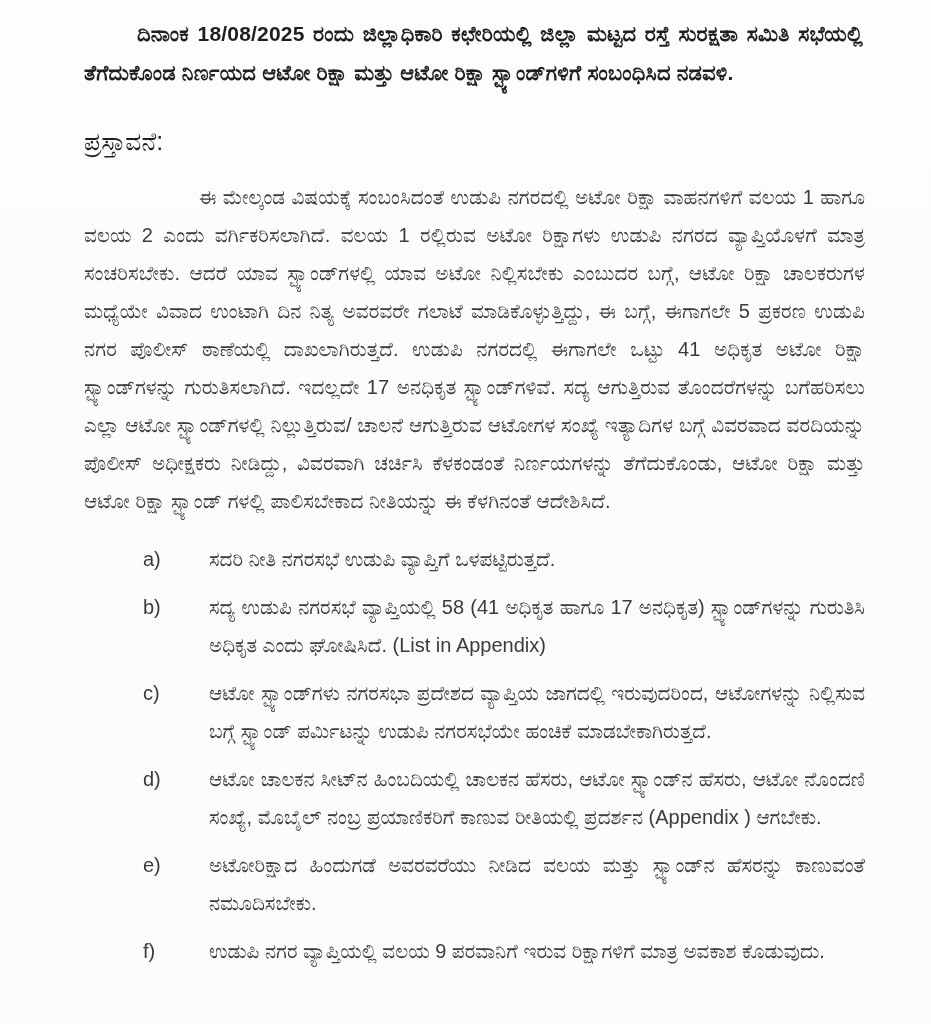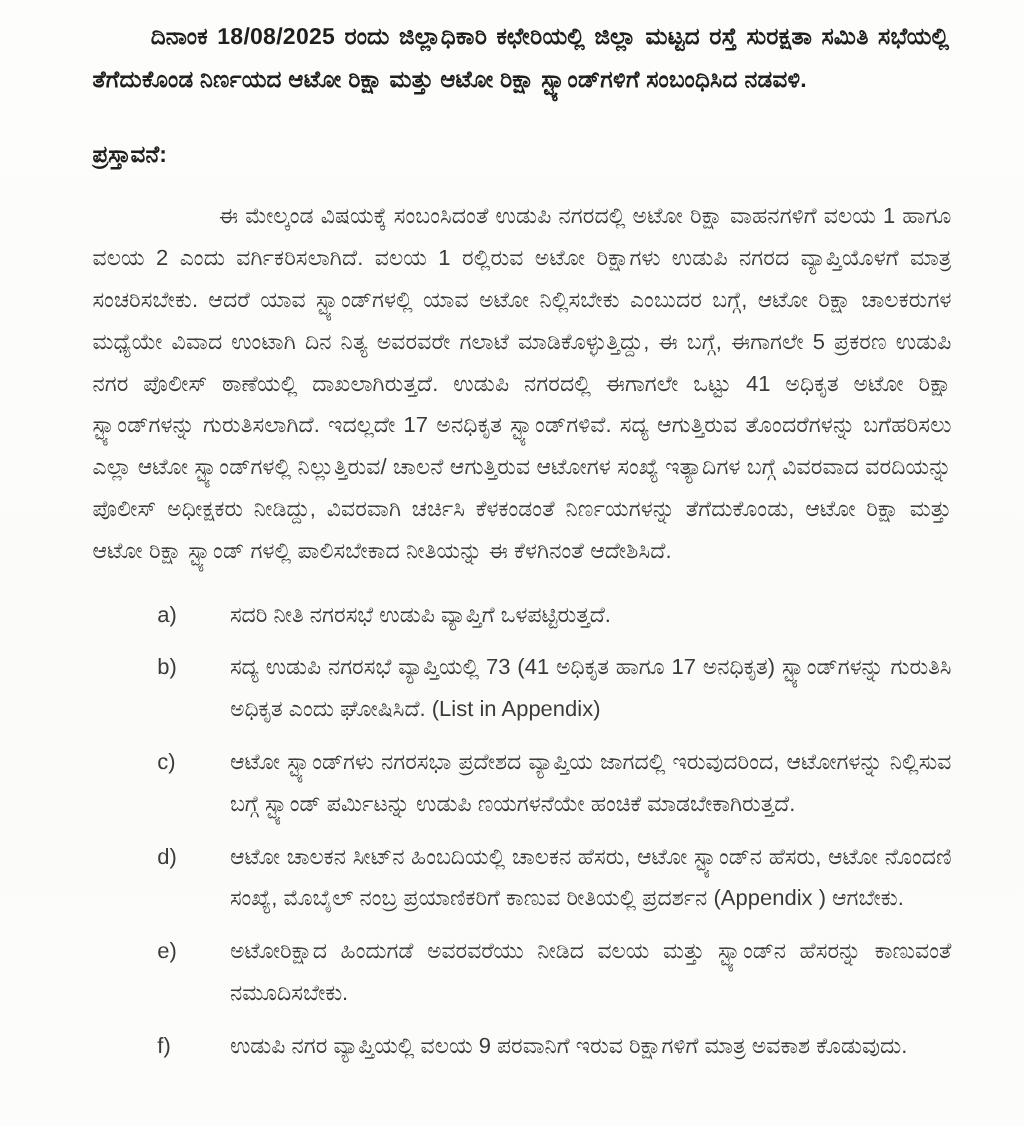--- a/index.html
+++ b/index.html
@@ -23,23 +23,23 @@
     font-size: 21px;
     line-height: 39px;
     font-weight: 700;
     color: #1f1f1f;
     text-align: justify;
     text-indent: 53px;
     margin: 0 2px 0 0;
     letter-spacing: 0.2px;
   }
   .section-heading {
-    font-size: 21px;
+    font-size: 25px;
     line-height: 26px;
-    font-weight: 700;
+    font-weight: 400;
     color: #1f1f1f;
     margin-top: 36px;
   }
   .intro {
     margin-top: 24px;
     font-size: 20px;
     line-height: 38px;
     text-align: justify;
     text-indent: 115px;
     color: #3b3b3b;
@@ -79,26 +79,26 @@
 
   <div class="decision-list">
 
     <div class="decision-item">
       <span class="decision-label">a)</span>
       <span class="decision-text">ಸದರಿ ನೀತಿ ನಗರಸಭೆ ಉಡುಪಿ ವ್ಯಾಪ್ತಿಗೆ ಒಳಪಟ್ಟಿರುತ್ತದೆ.</span>
     </div>
 
     <div class="decision-item">
       <span class="decision-label">b)</span>
-      <span class="decision-text">ಸದ್ಯ ಉಡುಪಿ ನಗರಸಭೆ ವ್ಯಾಪ್ತಿಯಲ್ಲಿ 73 (41 ಅಧಿಕೃತ ಹಾಗೂ 17 ಅನಧಿಕೃತ) ಸ್ಟ್ಯಾಂಡ್‌ಗಳನ್ನು ಗುರುತಿಸಿ ಅಧಿಕೃತ ಎಂದು ಘೋಷಿಸಿದೆ. (List in Appendix)</span>
+      <span class="decision-text">ಸದ್ಯ ಉಡುಪಿ ನಗರಸಭೆ ವ್ಯಾಪ್ತಿಯಲ್ಲಿ 58 (41 ಅಧಿಕೃತ ಹಾಗೂ 17 ಅನಧಿಕೃತ) ಸ್ಟ್ಯಾಂಡ್‌ಗಳನ್ನು ಗುರುತಿಸಿ ಅಧಿಕೃತ ಎಂದು ಘೋಷಿಸಿದೆ. (List in Appendix)</span>
     </div>
 
     <div class="decision-item">
       <span class="decision-label">c)</span>
-      <span class="decision-text">ಆಟೋ ಸ್ಟ್ಯಾಂಡ್‌ಗಳು ನಗರಸಭಾ ಪ್ರದೇಶದ ವ್ಯಾಪ್ತಿಯ ಜಾಗದಲ್ಲಿ ಇರುವುದರಿಂದ, ಆಟೋಗಳನ್ನು ನಿಲ್ಲಿಸುವ ಬಗ್ಗೆ ಸ್ಟ್ಯಾಂಡ್ ಪರ್ಮಿಟನ್ನು ಉಡುಪಿ ಣಯಗಳನೆಯೇ ಹಂಚಿಕೆ ಮಾಡಬೇಕಾಗಿರುತ್ತದೆ.</span>
+      <span class="decision-text">ಆಟೋ ಸ್ಟ್ಯಾಂಡ್‌ಗಳು ನಗರಸಭಾ ಪ್ರದೇಶದ ವ್ಯಾಪ್ತಿಯ ಜಾಗದಲ್ಲಿ ಇರುವುದರಿಂದ, ಆಟೋಗಳನ್ನು ನಿಲ್ಲಿಸುವ ಬಗ್ಗೆ ಸ್ಟ್ಯಾಂಡ್ ಪರ್ಮಿಟನ್ನು ಉಡುಪಿ ನಗರಸಭೆಯೇ ಹಂಚಿಕೆ ಮಾಡಬೇಕಾಗಿರುತ್ತದೆ.</span>
     </div>
 
     <div class="decision-item">
       <span class="decision-label">d)</span>
       <span class="decision-text">ಆಟೋ ಚಾಲಕನ ಸೀಟ್‌ನ ಹಿಂಬದಿಯಲ್ಲಿ ಚಾಲಕನ ಹೆಸರು, ಆಟೋ ಸ್ಟ್ಯಾಂಡ್‌ನ ಹೆಸರು, ಆಟೋ ನೊಂದಣಿ ಸಂಖ್ಯೆ, ಮೊಬೈಲ್ ನಂಬ್ರ ಪ್ರಯಾಣಿಕರಿಗೆ ಕಾಣುವ ರೀತಿಯಲ್ಲಿ ಪ್ರದರ್ಶನ (Appendix ) ಆಗಬೇಕು.</span>
     </div>
 
     <div class="decision-item">
       <span class="decision-label">e)</span>
       <span class="decision-text">ಅಟೋರಿಕ್ಷಾದ ಹಿಂದುಗಡೆ ಅವರವರೆಯು ನೀಡಿದ ವಲಯ ಮತ್ತು ಸ್ಟ್ಯಾಂಡ್‌ನ ಹೆಸರನ್ನು ಕಾಣುವಂತೆ ನಮೂದಿಸಬೇಕು.</span>

